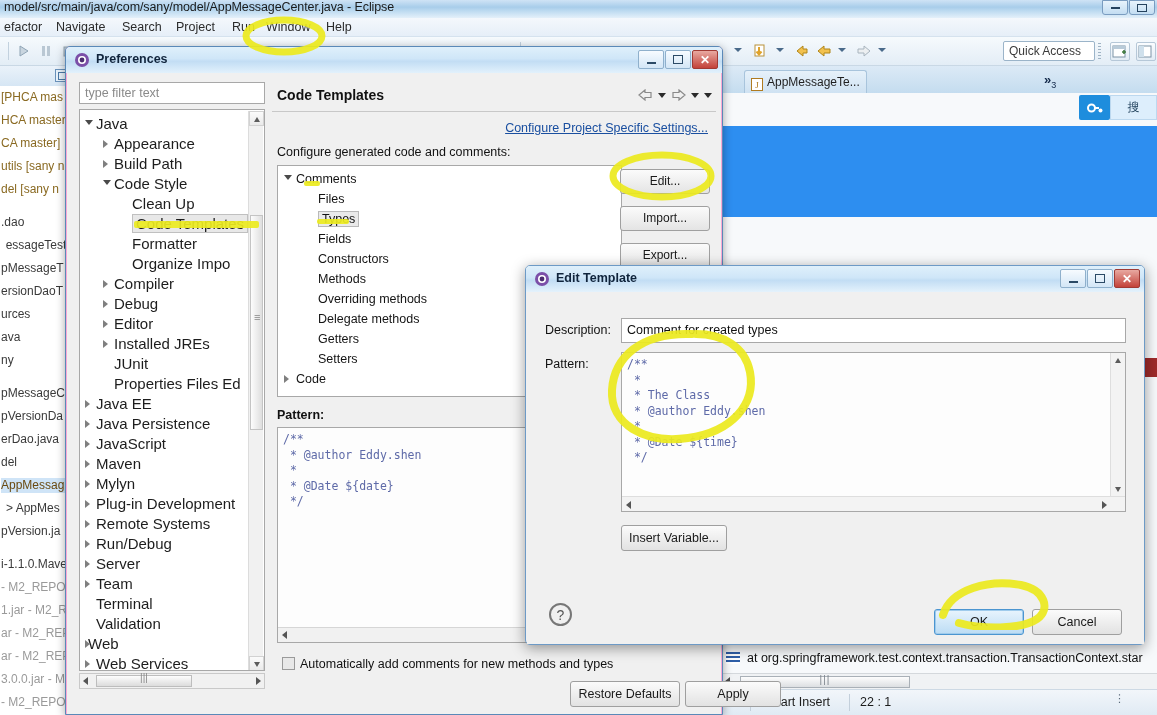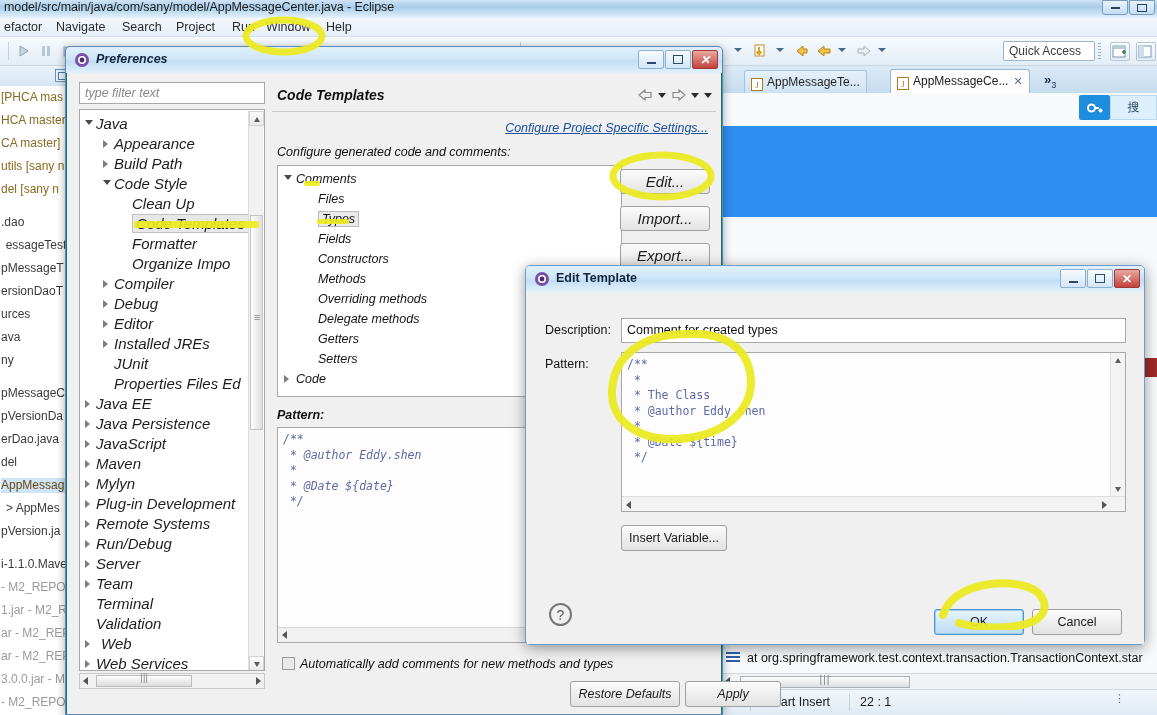--- a/index.html
+++ b/index.html
@@ -135,23 +135,22 @@
   .statusbar { position:absolute; left:722px; bottom:0; width:435px; height:26px;
      background:linear-gradient(to bottom,#f2f6fa,#e0eaf4); border-top:1px solid #cdd9e4;
      font-size:12.5px; color:#1b1b1b; }
   .sb-sep { position:absolute; top:4px; width:1px; height:17px; background:#c3cfdb; }
   .sb-txt { position:absolute; top:5px; white-space:nowrap; }
   .sb-dots { position:absolute; top:4px; left:392px; color:#5a6a7a; font-size:11px; line-height:8px; }
 
   
   .prefs {
     position:absolute; left:65px; top:46px; width:658px; height:669px;
-    background:#0f766e; border:1px solid #5a89b8; border-radius:5px 5px 0 0;
+    background:#f9a8d4; border:1px solid #5a89b8; border-radius:5px 5px 0 0;
     box-shadow: 0 2px 10px rgba(0,0,0,0.35);
-    font-style: italic;
   }
   .prefs-tb {
     position:absolute; left:0; top:0; width:656px; height:26px; border-radius:4px 4px 0 0;
     background: linear-gradient(to bottom,#dff0fb 0%, #cfe6f8 45%, #c2ddf4 55%, #e2f1fc 100%);
   }
   .prefs-ico { position:absolute; left:8px; top:5px; width:16px; height:16px; }
   .prefs-title { position:absolute; left:30px; top:5px; font-size:12.5px; color:#10243c; font-weight:bold; }
   .tw-btns { position:absolute; right:4px; top:3px; display:flex; gap:1px; }
   .tw-btn { width:26px; height:19px; border:1px solid #8fb0cc; border-radius:2px;
     background:linear-gradient(to bottom,#f7fbff,#d3e6f6); display:flex;align-items:center;justify-content:center; }
@@ -200,21 +199,21 @@
   .cfg-lbl { position:absolute; left:5px; top:66px; font-size:12.5px; color:#111; }
   .ct-list {
     position:absolute; left:5px; top:86px; width:345px; height:232px;
     background:#fff; border:1px solid #a8a8a8;
   }
   .ct-node { position:absolute; left:0; height:20px; line-height:20px; font-size:12.5px; color:#141414; white-space:nowrap;}
   .ct-node.sel > span.lbl { background:#eaeaea; border:1px solid #b9b9b9; padding:0 3px; }
   .rp-btn {
     position:absolute; right:6px; width:90px; height:25px;
     background:linear-gradient(to bottom,#fbfbfb,#e4e4e4); border:1px solid #a0a0a0; border-radius:3px;
-    font-size:15px; color:#1a1a1a; text-align:center; line-height:23px;
+    font-size:12px; color:#1a1a1a; text-align:center; line-height:23px;
   }
   .pat-lbl { position:absolute; left:5px; top:329px; font-size:12.5px; color:#111; font-weight:bold;}
   .pat-box {
     position:absolute; left:5px; top:348px; width:444px; height:216px;
     background:#fdfdfd; border:1px solid #a8a8a8; overflow:hidden;
   }
   .code { font-family:"DejaVu Sans Mono", monospace; font-size:11.5px; color:#5e6aa8;
     white-space:pre; line-height:15.5px; padding:4px 0 0 5px; }
   .pat-hs { position:absolute; left:0; bottom:0; width:442px; height:15px; background:#f1f1f1; border-top:1px solid #d6d6d6;}
   .pat-hs .lt{position:absolute;left:4px;top:3px;border-top:4px solid transparent;border-bottom:4px solid transparent;border-right:5px solid #555;}
@@ -395,23 +394,20 @@
       <i style="top:300px;height:80px;"></i>
       <i style="top:430px;height:70px;"></i>
       <i style="top:540px;height:70px;"></i>
     </div>
   </div>
 
   <div class="editor-area">
     <div class="tabbar">
       <div class="etab inactive" style="left:22px;">
         <span class="jicon">J</span><span>AppMessageTe...</span>
-      </div>
-      <div class="etab active" style="left:168px;">
-        <span class="jicon">J</span><span>AppMessageCe...</span><span class="xclose">✕</span>
       </div>
       <div class="tab-overflow" style="left:322px;">
         <span>»</span><sub>3</sub>
       </div>
     </div>
 
     <div class="editor-body">
       <div class="tool-badge">
         <svg width="20" height="14" viewBox="0 0 20 14">
             <path d="M6.5 3.5 a3.5 3.5 0 1 0 0 7 a3.5 3.5 0 1 0 0 -7 M9 7 L14 7" stroke="#fff" stroke-width="2" fill="none"></path>
@@ -492,21 +488,21 @@
             <div class="tnode" style="top: 324px; padding-left: 16px;"><span class="tw closed" style="position: absolute; left: 5px; top: 6px;"></span><span class="lbl">JavaScript</span></div>
             <div class="tnode" style="top: 344px; padding-left: 16px;"><span class="tw closed" style="position: absolute; left: 5px; top: 6px;"></span><span class="lbl">Maven</span></div>
             <div class="tnode" style="top: 364px; padding-left: 16px;"><span class="tw closed" style="position: absolute; left: 5px; top: 6px;"></span><span class="lbl">Mylyn</span></div>
             <div class="tnode" style="top: 384px; padding-left: 16px;"><span class="tw closed" style="position: absolute; left: 5px; top: 6px;"></span><span class="lbl">Plug-in Development</span></div>
             <div class="tnode" style="top: 404px; padding-left: 16px;"><span class="tw closed" style="position: absolute; left: 5px; top: 6px;"></span><span class="lbl">Remote Systems</span></div>
             <div class="tnode" style="top: 424px; padding-left: 16px;"><span class="tw closed" style="position: absolute; left: 5px; top: 6px;"></span><span class="lbl">Run/Debug</span></div>
             <div class="tnode" style="top: 444px; padding-left: 16px;"><span class="tw closed" style="position: absolute; left: 5px; top: 6px;"></span><span class="lbl">Server</span></div>
             <div class="tnode" style="top: 464px; padding-left: 16px;"><span class="tw closed" style="position: absolute; left: 5px; top: 6px;"></span><span class="lbl">Team</span></div>
             <div class="tnode" style="top: 484px; padding-left: 16px;"><span class="lbl">Terminal</span></div>
             <div class="tnode" style="top: 504px; padding-left: 16px;"><span class="lbl">Validation</span></div>
-            <div class="tnode" style="top: 524px; padding-left: 21px;"><span class="tw closed" style="position: absolute; left: 5px; top: 6px;"></span><span class="lbl">Web</span></div>
+            <div class="tnode" style="top: 524px; padding-left: 8px;"><span class="tw closed" style="position: absolute; left: 5px; top: 6px;"></span><span class="lbl">Web</span></div>
             <div class="tnode" style="top: 544px; padding-left: 16px;"><span class="tw closed" style="position: absolute; left: 5px; top: 6px;"></span><span class="lbl">Web Services</span></div>
           </div>
         <div class="tree-vs">
           <div class="up"></div>
           <div class="thumb"></div>
           <div class="dn"></div>
         </div>
       </div>
       <div class="tree-hs">
         <div class="lt"></div>

